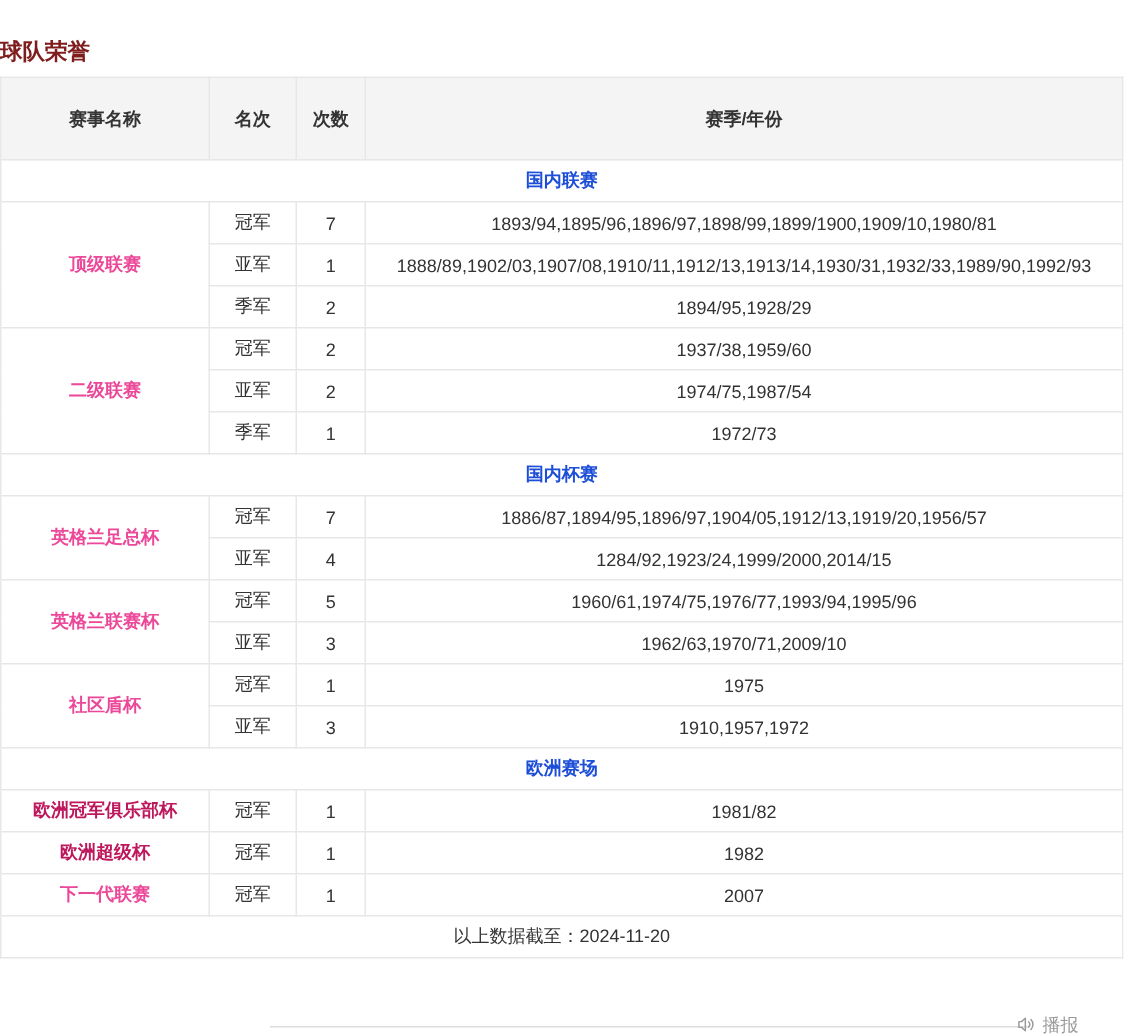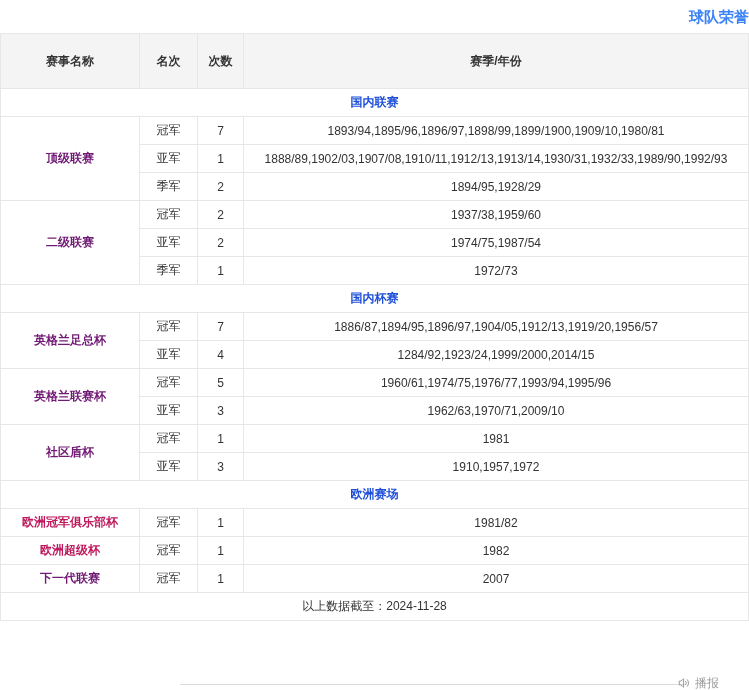--- a/index.html
+++ b/index.html
@@ -2,42 +2,42 @@
 <html><head>
 <meta charset="utf-8">
 <style>
   html,body { margin:0; padding:0; }
   body {
     width:749px; height:690px; overflow:hidden; position:relative;
     background:#ffffff; color:#333;
     font-family:"Liberation Sans","DejaVu Sans",sans-serif;
   }
   .page-title {
-    margin:0; padding-top:9px; padding-bottom:8px;
-    text-align:right; font-size:15px; font-weight:bold; color:#3b82f6;
+    margin:0; padding-top:27px; padding-bottom:8px;
+    text-align:left; font-size:15px; font-weight:bold; color:#7f1d1d;
     line-height:16px;
   }
   table.honors {
     width:749px; border-collapse:collapse; table-layout:fixed;
     font-size:12px;
   }
   table.honors col.c1 { width:139px; }
   table.honors col.c2 { width:58px; }
   table.honors col.c3 { width:46px; }
   table.honors th, table.honors td {
     border:1px solid #e7e7e7; text-align:center; vertical-align:middle;
     padding:0 4px; box-sizing:border-box;
   }
   table.honors thead th {
     background:#f4f4f4; height:55px; font-weight:bold; color:#333;
     font-size:12px; line-height:20px;
   }
   table.honors tbody td { height:28px; }
   tr.section-row td { font-weight:bold; color:#1d4ed8; background:#fff; }
-  td.comp-name { font-weight:bold; color:#701a75; }
+  td.comp-name { font-weight:bold; color:#ec4899; }
   td.comp-name.link { color:#be185d; cursor:pointer; font-weight:bold; }
   td.seasons { white-space:nowrap; overflow:hidden; }
   td.cutoff { text-align:center; padding-right:158px; height:28px; color:#333; }
   .divider-line {
     position:absolute; left:180px; width:506px; top:684px; height:0;
     border-top:1px solid #dcdcdc;
   }
   .tts-control {
     position:absolute; left:677px; top:675px;
     display:flex; align-items:center; gap:4px;
@@ -123,21 +123,21 @@
       </tr>
       <tr>
         <td>亚军</td>
         <td>3</td>
         <td class="seasons">1962/63,1970/71,2009/10</td>
       </tr>
       <tr>
         <td rowspan="2" class="comp-name">社区盾杯</td>
         <td>冠军</td>
         <td>1</td>
-        <td class="seasons">1981</td>
+        <td class="seasons">1975</td>
       </tr>
       <tr>
         <td>亚军</td>
         <td>3</td>
         <td class="seasons">1910,1957,1972</td>
       </tr>
       <tr class="section-row">
         <td colspan="4">欧洲赛场</td>
       </tr>
       <tr>
@@ -154,21 +154,21 @@
       </tr>
       <tr>
         <td rowspan="1" class="comp-name">下一代联赛</td>
         <td>冠军</td>
         <td>1</td>
         <td class="seasons">2007</td>
       </tr>
     </tbody>
   <tfoot>
     <tr>
-      <td colspan="4" class="cutoff">以上数据截至：2024-11-28</td>
+      <td colspan="4" class="cutoff">以上数据截至：2024-11-20</td>
     </tr>
   </tfoot>
 </table>
 
 <div class="divider-line"></div>
 
 <div class="tts-control">
   <span>
     <svg width="14" height="14" viewBox="0 0 16 16">
       <path d="M7.5 3.2 4.6 5.8H2.6v4.4h2L7.5 12.8z" fill="none" stroke="#999" stroke-width="1.1" stroke-linejoin="round"></path>

